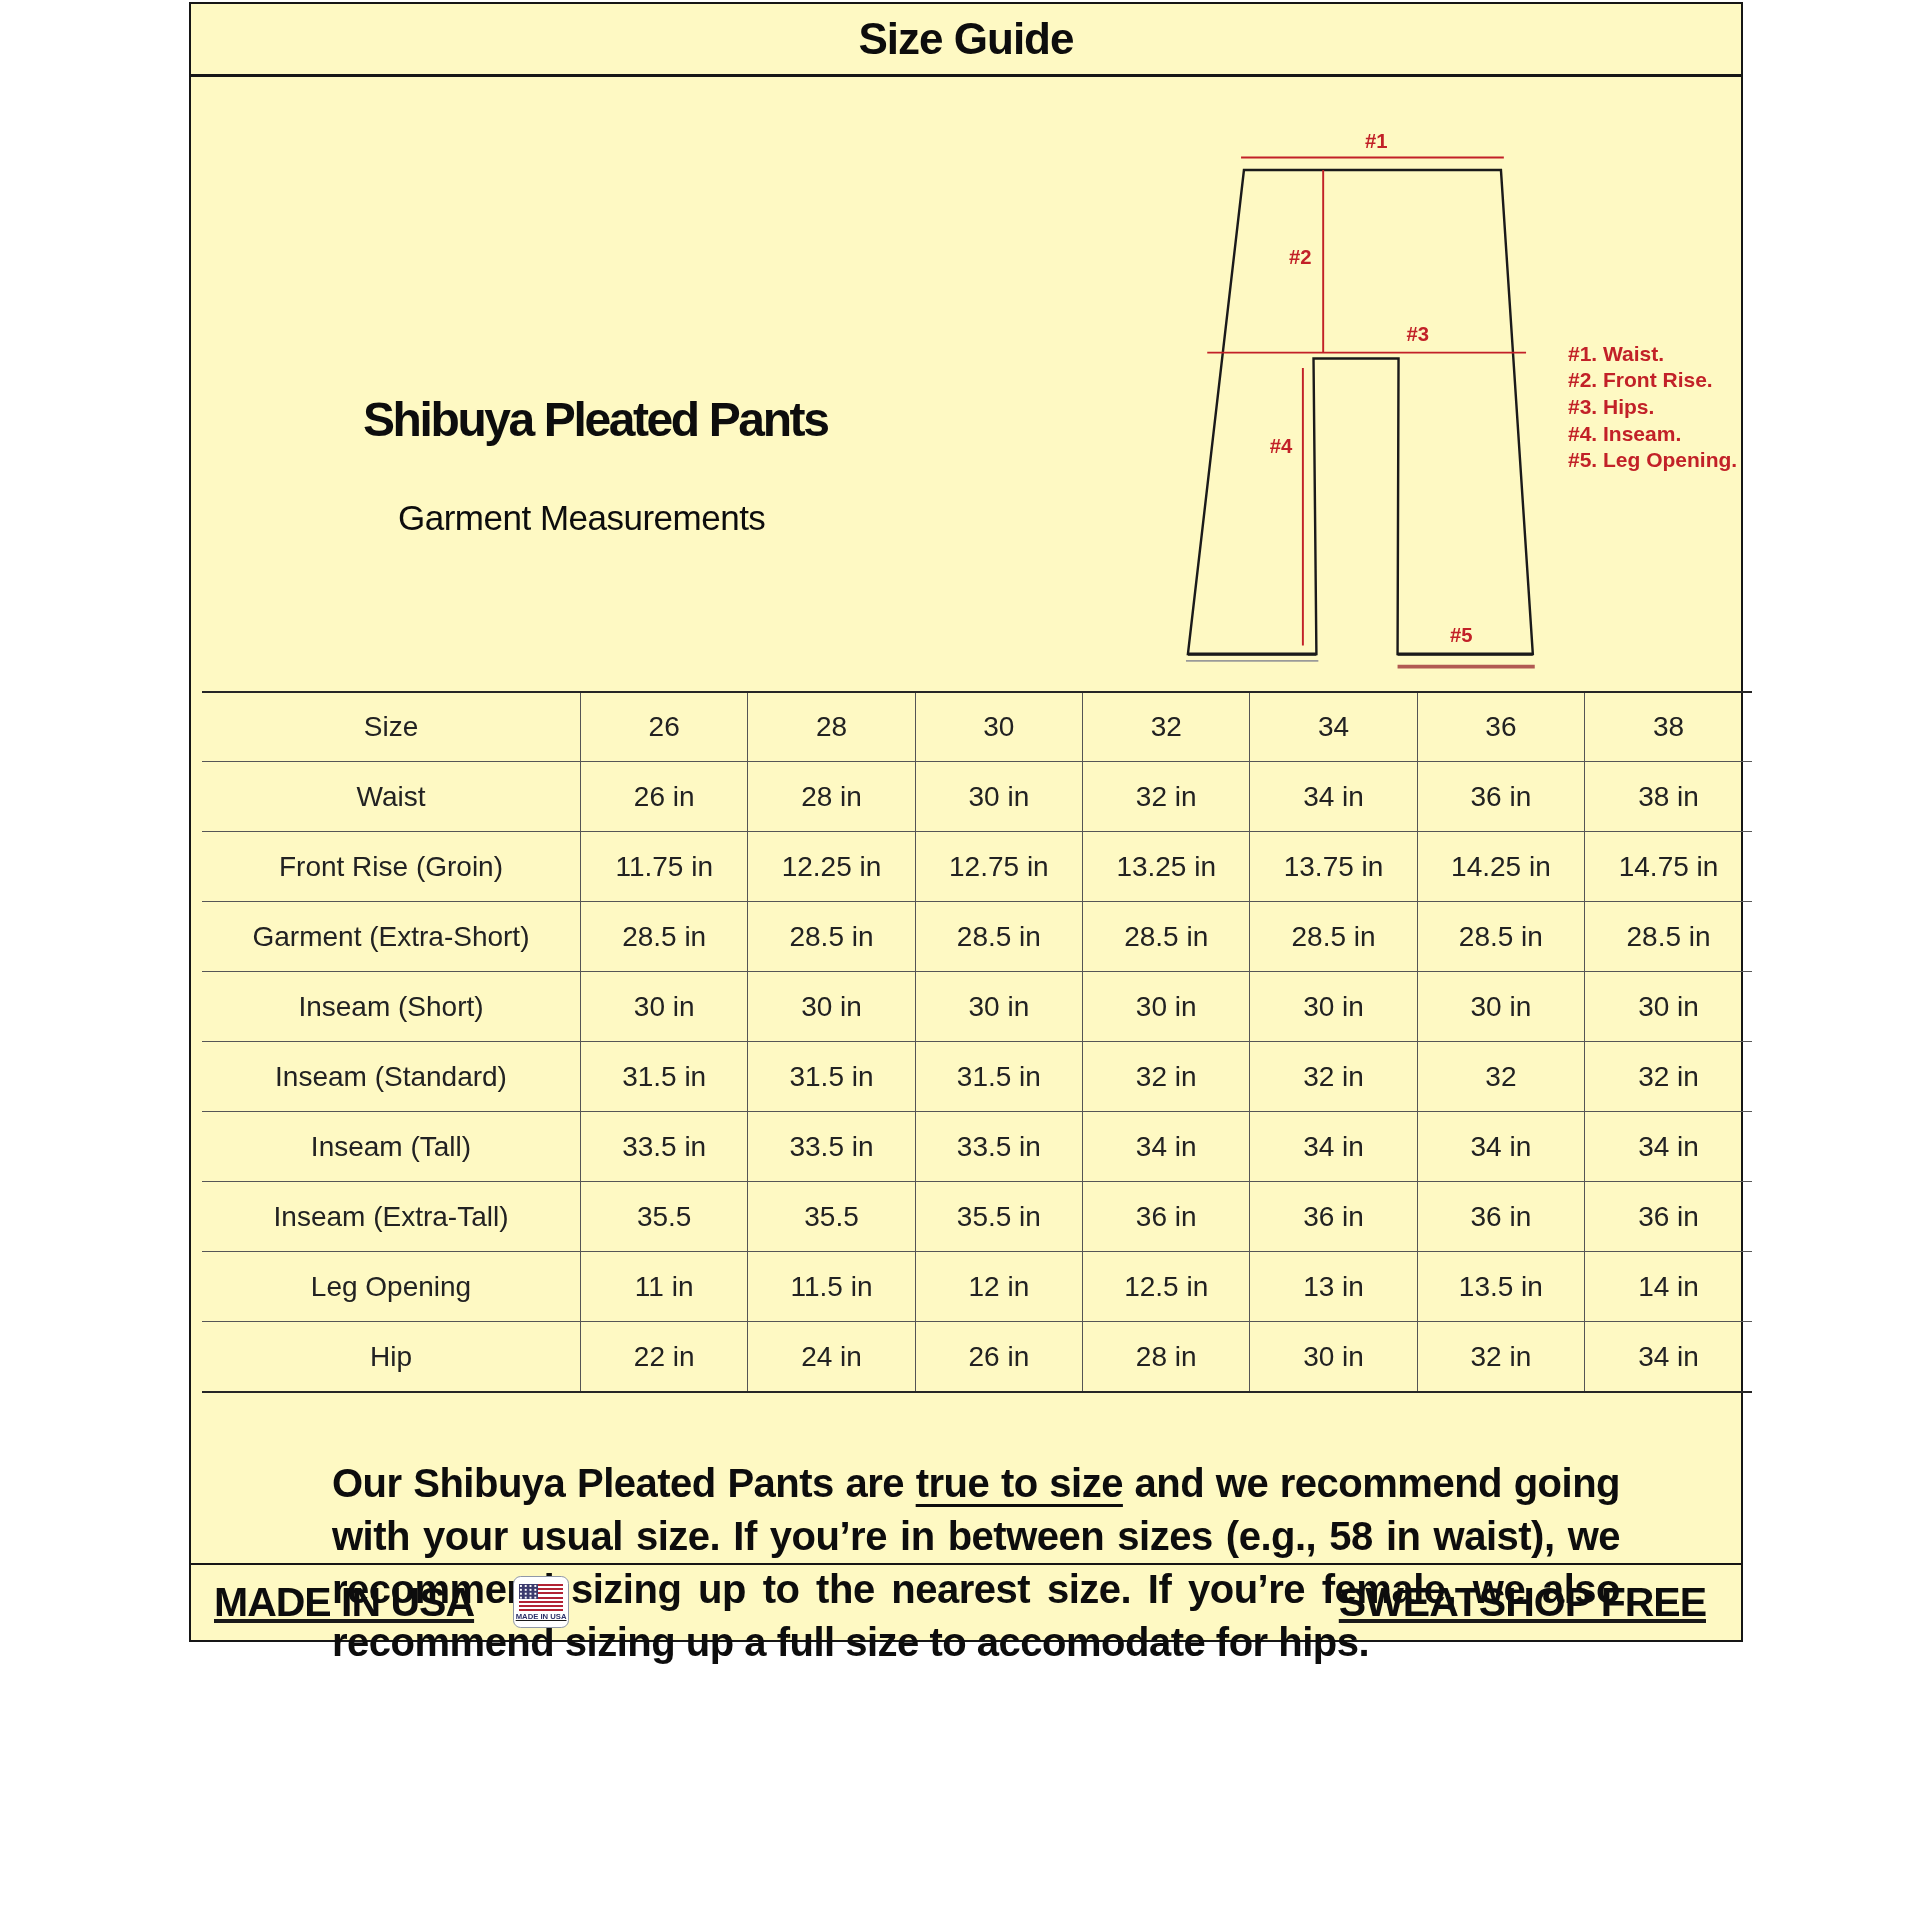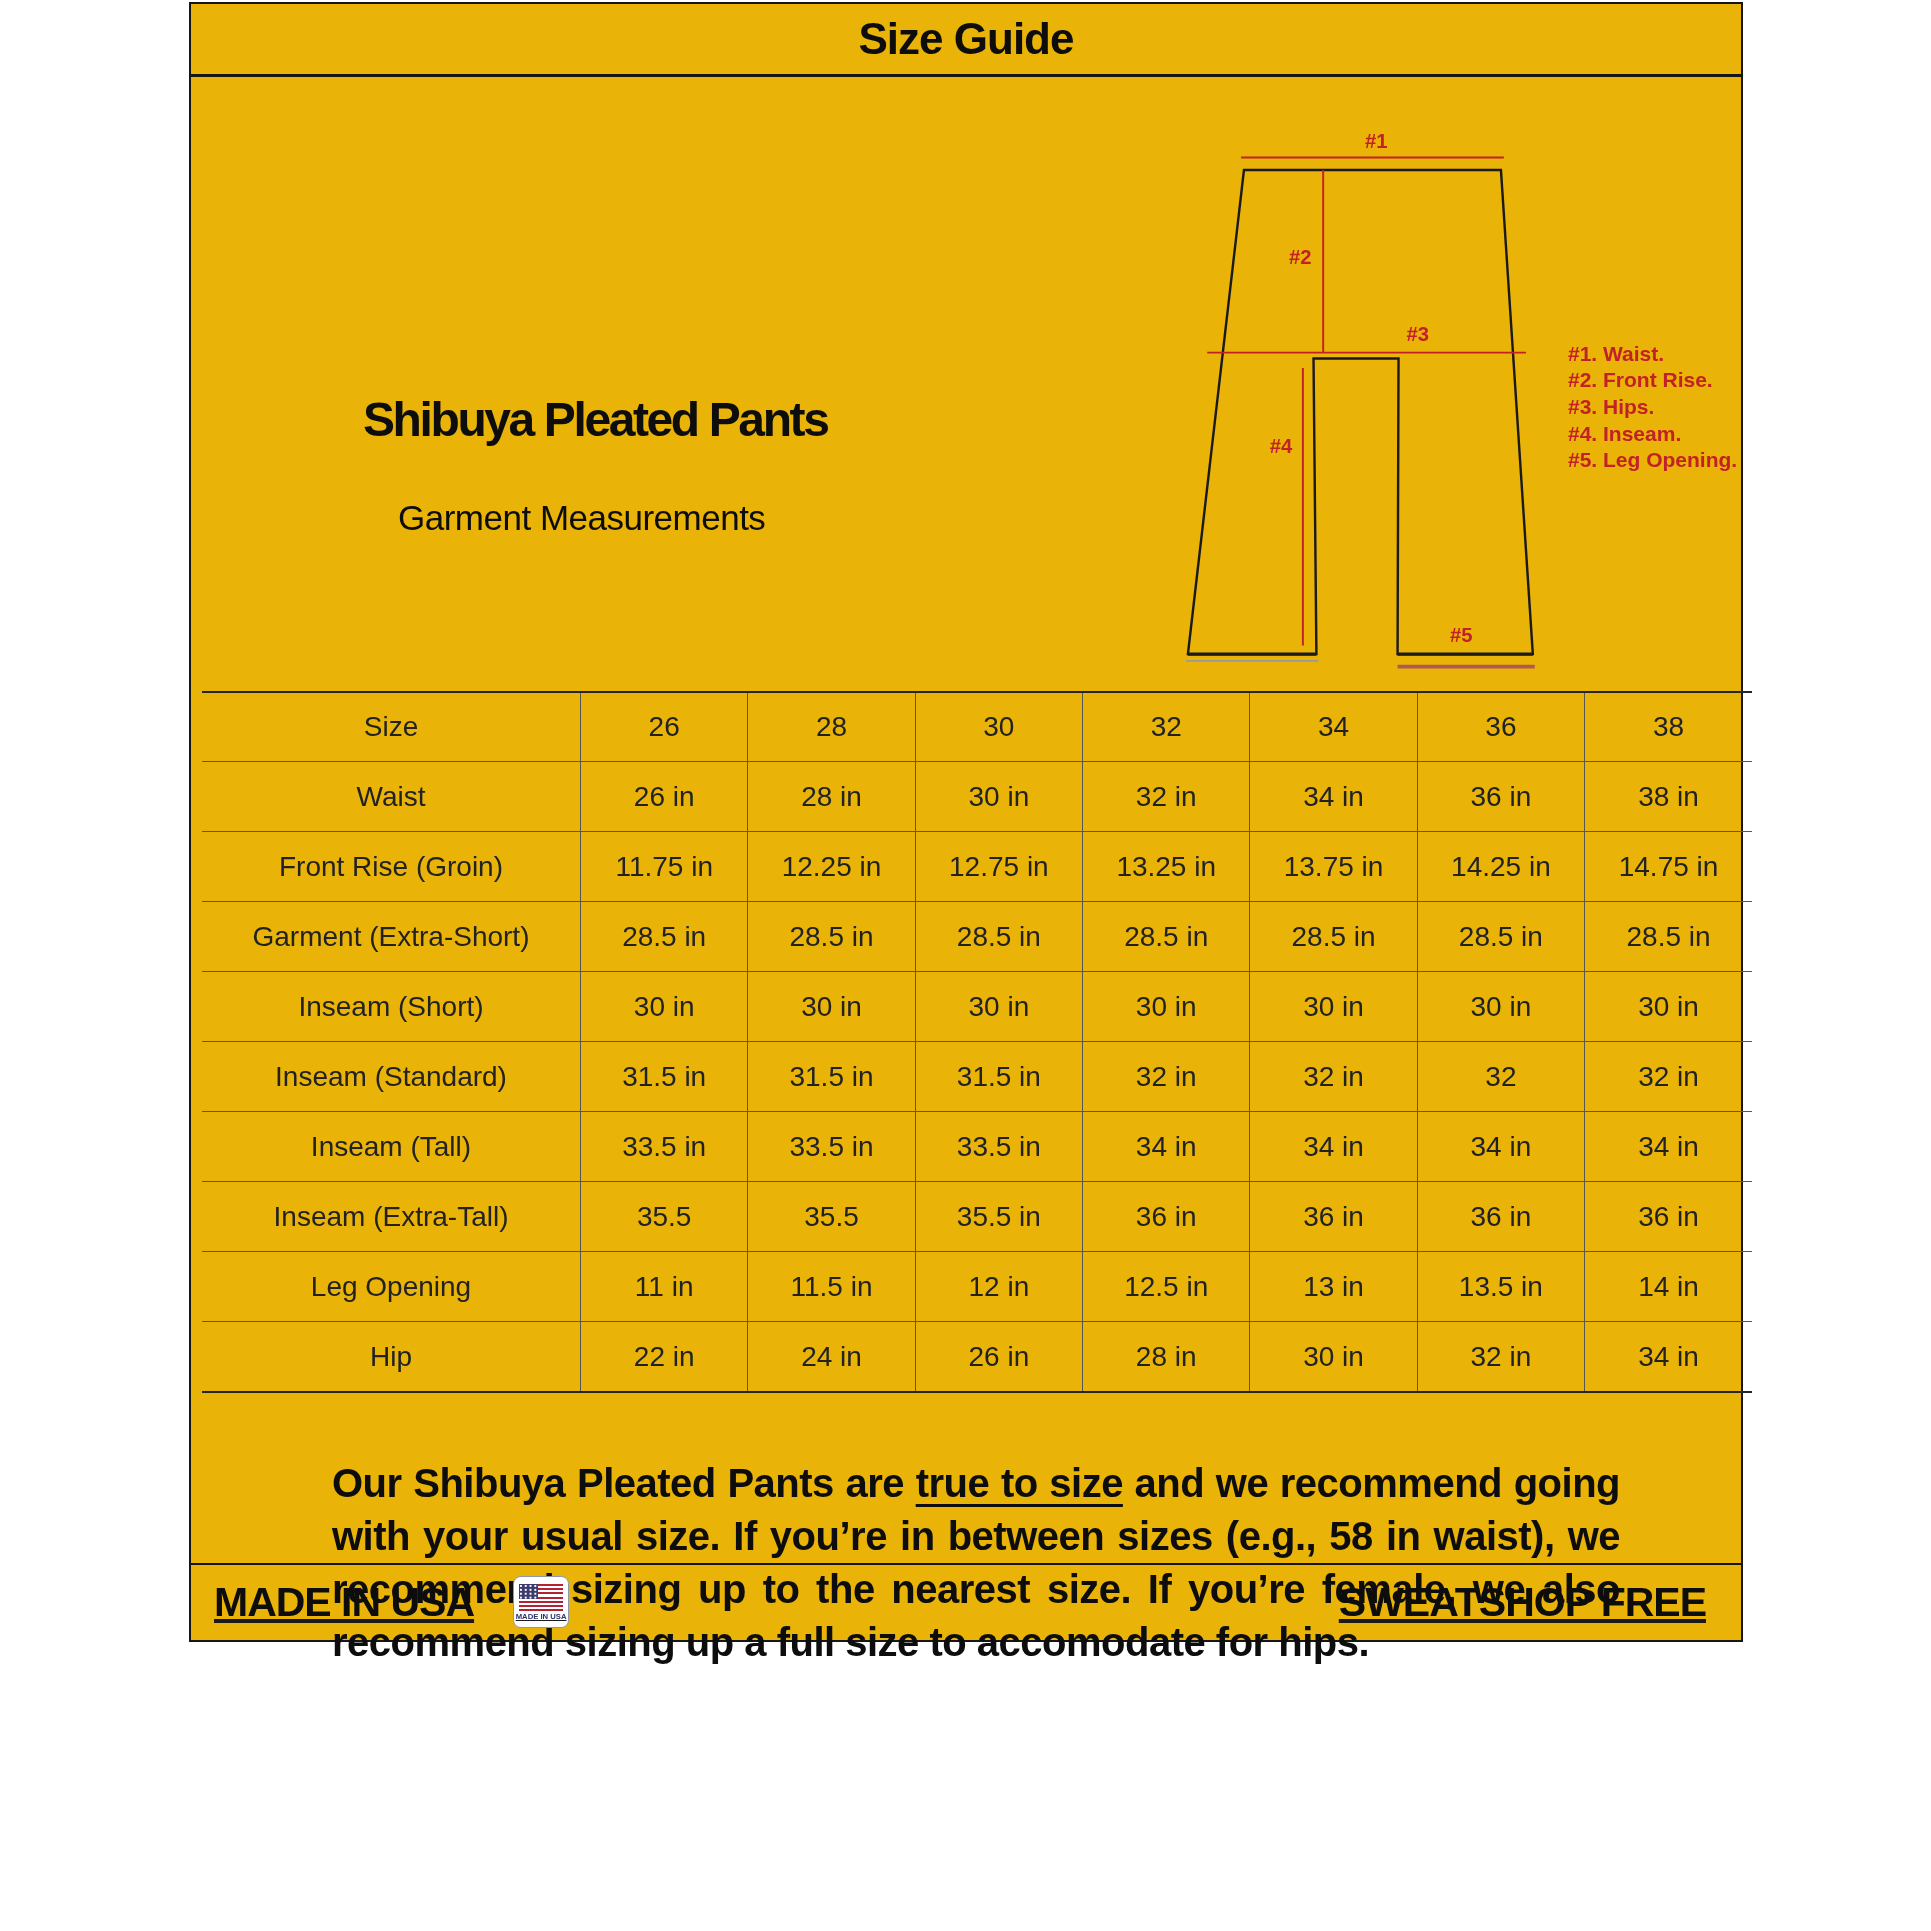--- a/index.html
+++ b/index.html
@@ -1,19 +1,19 @@
 <!DOCTYPE html>
 <html style="--red: #c22128;"><head>
 <meta charset="utf-8">
 <style>
   html,body{margin:0;padding:0;background:#fff;}
   body{width:1931px;height:1931px;position:relative;overflow:hidden;
        font-family:"Liberation Sans",sans-serif;color:#1a1a1a;}
   .page{position:absolute;left:189px;top:1.9px;width:1554px;height:1640px;
-        border:2.9px solid #161616;background:#eab308;box-sizing:border-box;}
+        border:2.9px solid #161616;background:#fef9c3;box-sizing:border-box;}
   
   .titlebar{position:absolute;top:0;left:0;right:0;height:70px;
             border-bottom:3.9px solid #161616;display:flex;align-items:center;justify-content:center;}
   .titlebar h1{margin:0;font-size:44px;font-weight:700;letter-spacing:-1px;color:#0d0d0d;}
   
   .hero{position:absolute;top:73px;left:0;right:0;height:614px;}
   .product-title{position:absolute;left:172px;top:319px;font-size:48px;font-weight:700;
                  letter-spacing:-2.4px;line-height:1;color:#0d0d0d;white-space:nowrap;}
   .product-subtitle{position:absolute;left:172px;top:423px;font-size:35px;font-weight:400;
                     letter-spacing:-0.5px;line-height:1;color:#0d0d0d;white-space:nowrap;margin-left:35px;}

